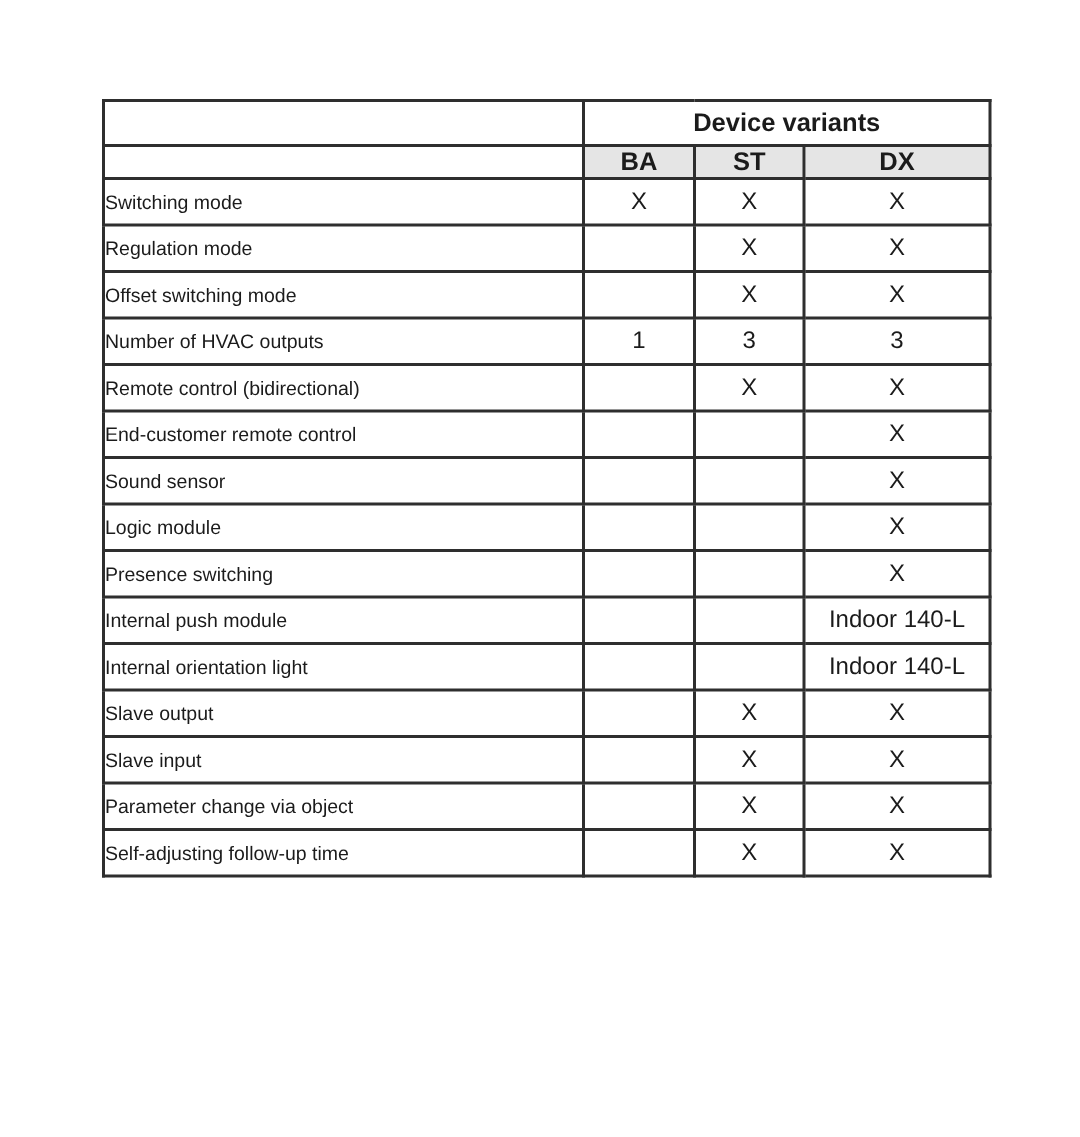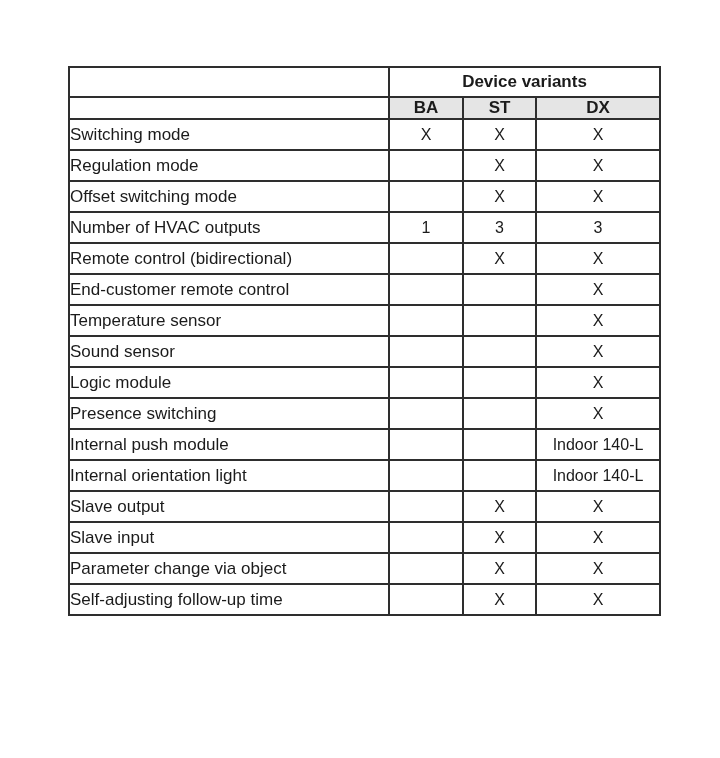--- a/index.html
+++ b/index.html
@@ -53,21 +53,21 @@
   th.col-header {
     height: 16px;
     font-size: 17px;
     font-weight: bold;
     text-align: center;
     vertical-align: middle;
     background: var(--header-bg, #e5e5e5);
   }
   td.label-cell {
     height: 31px;
-    font-size: 17px;
+    font-size: 13px;
     text-align: left;
     vertical-align: middle;
     padding-left: 10px;
     padding-right: 6px;
   }
   td.value-cell {
     height: 31px;
     font-size: 16px;
     text-align: center;
     vertical-align: middle;
@@ -133,26 +133,20 @@
     <td class="value-cell">X</td>
   </tr>
 
   <tr>
     <td class="label-cell">End-customer remote control</td>
     <td class="value-cell"></td>
     <td class="value-cell"></td>
     <td class="value-cell">X</td>
   </tr>
 
-  <tr>
-    <td class="label-cell">Temperature sensor</td>
-    <td class="value-cell"></td>
-    <td class="value-cell"></td>
-    <td class="value-cell">X</td>
-  </tr>
 
   <tr>
     <td class="label-cell">Sound sensor</td>
     <td class="value-cell"></td>
     <td class="value-cell"></td>
     <td class="value-cell">X</td>
   </tr>
 
   <tr>
     <td class="label-cell">Logic module</td>

